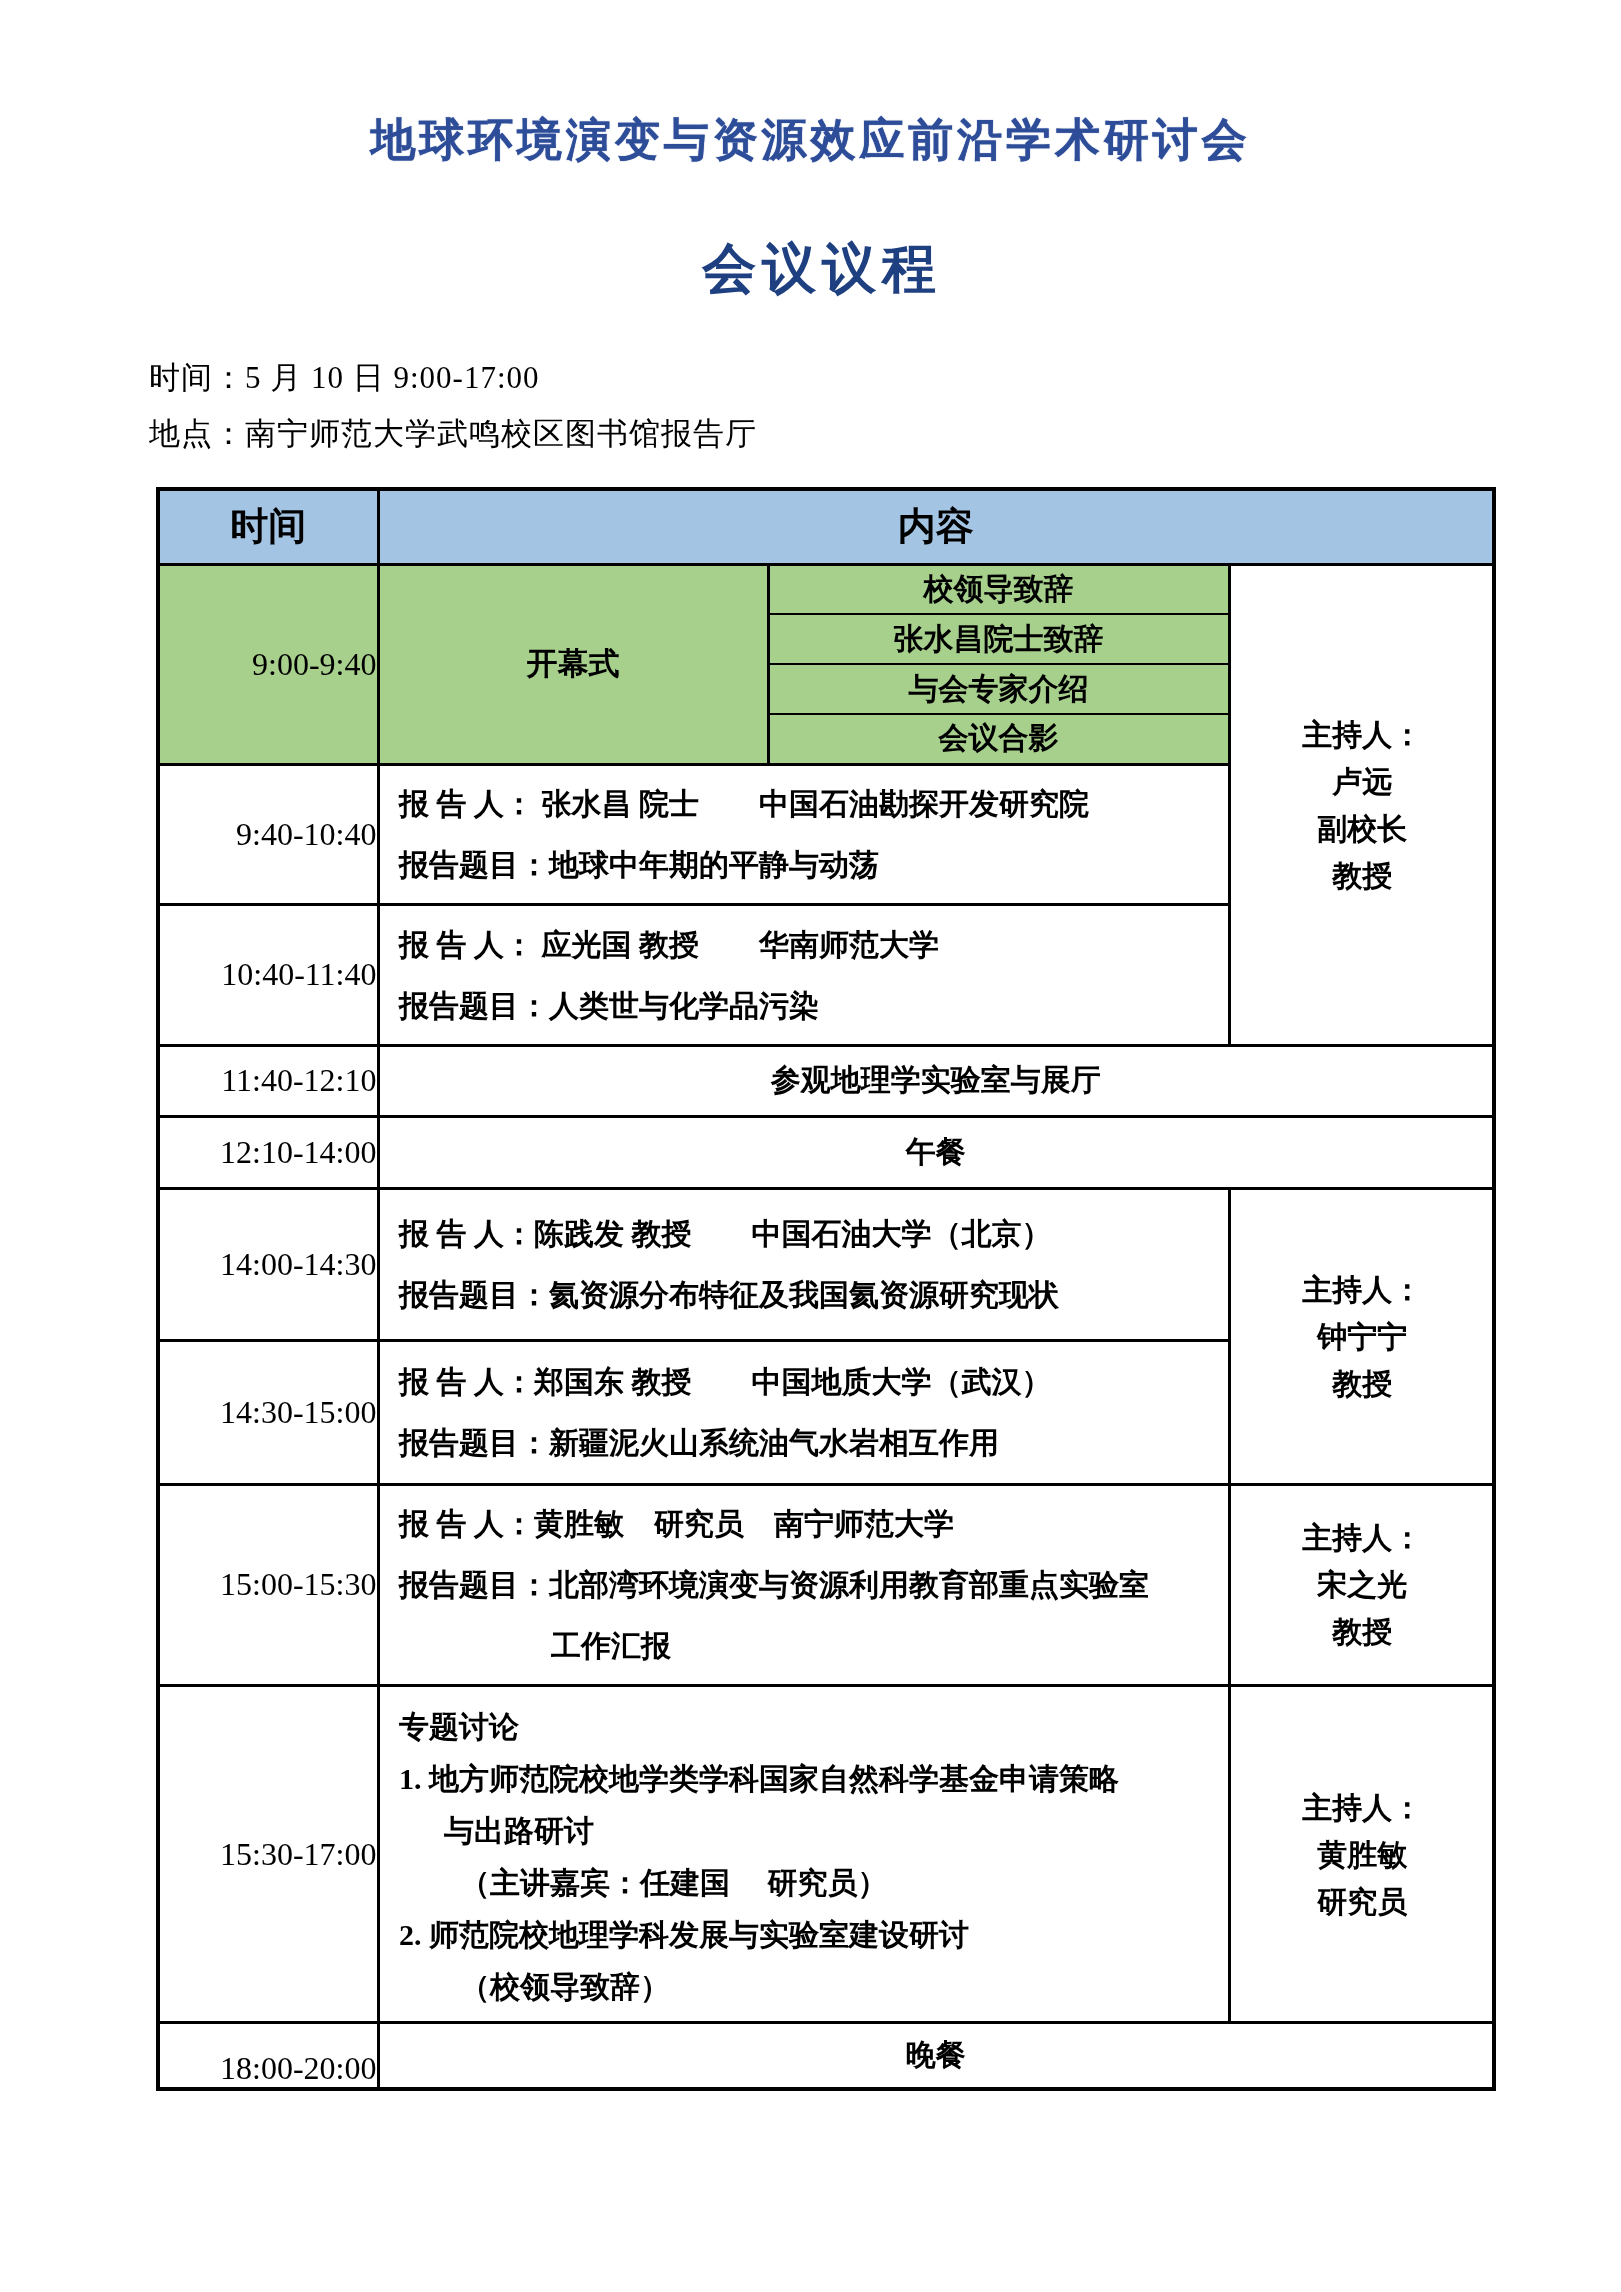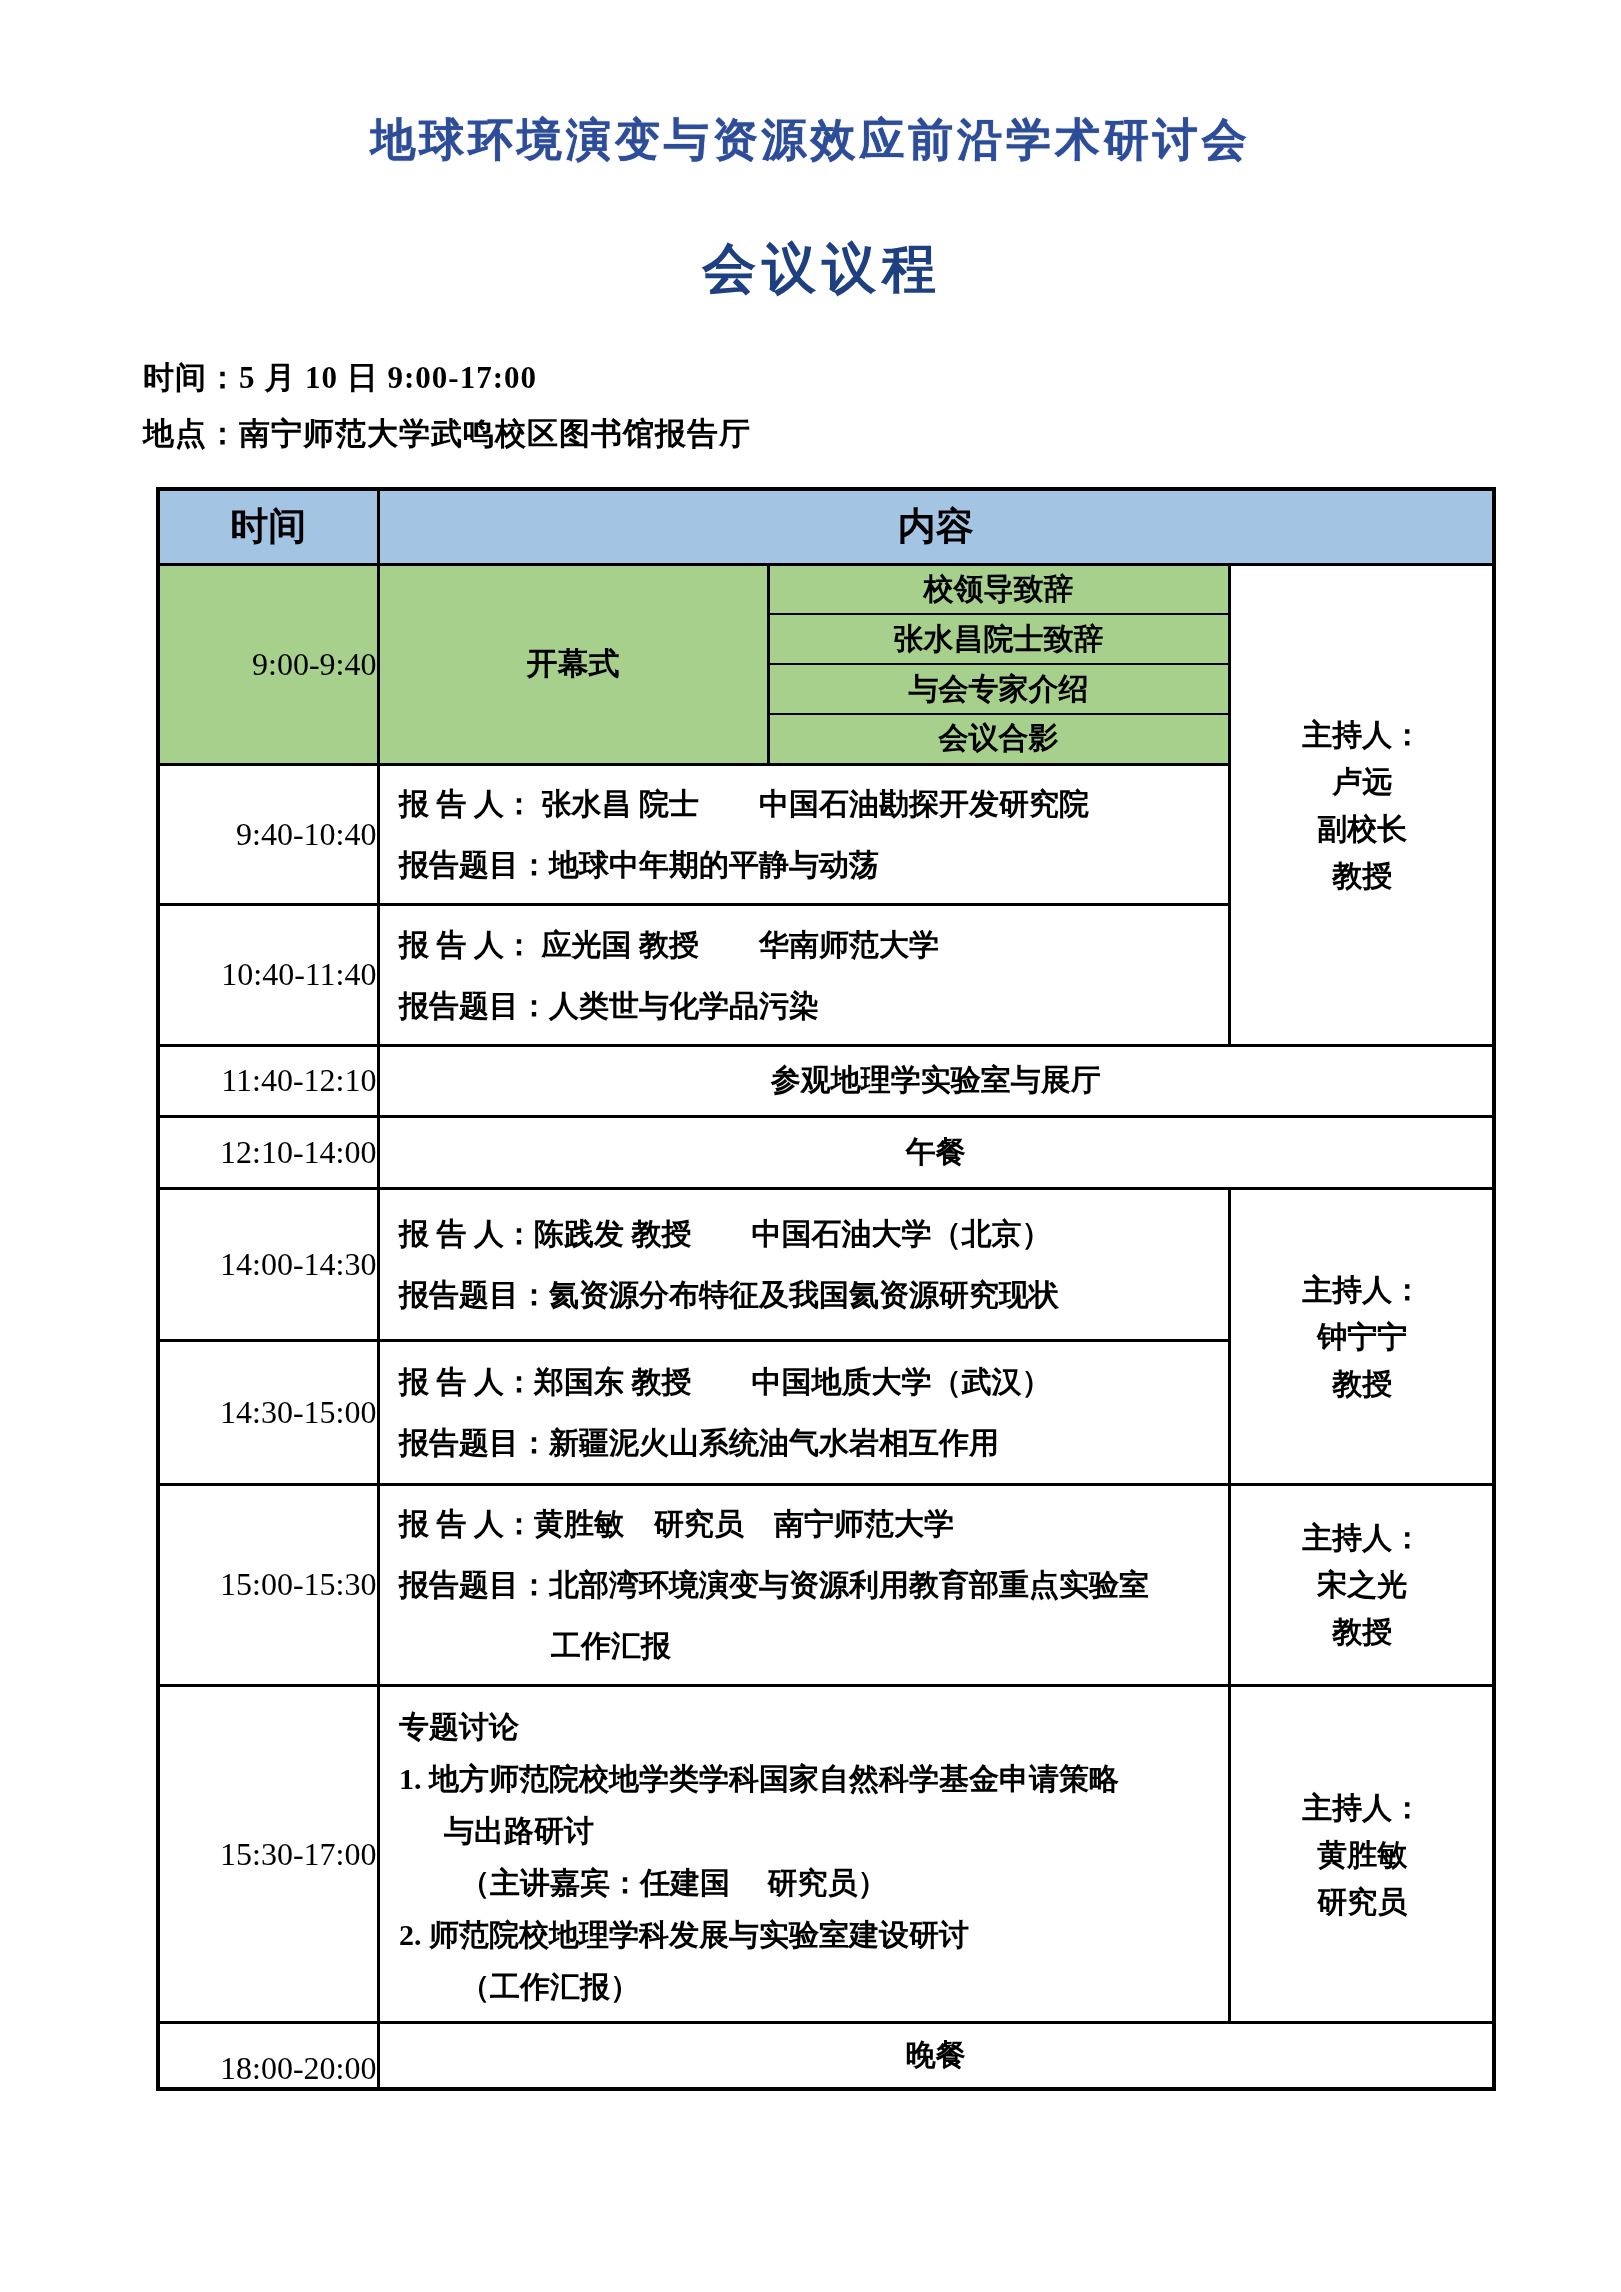--- a/index.html
+++ b/index.html
@@ -29,22 +29,22 @@
   .doc-subtitle{
     position:absolute;top:233px;left:0;width:1621px;
     text-align:center;
     font-size:54px;font-weight:bold;
     letter-spacing:5.9px;
     color:var(--subtitle-color);
     font-family:"Liberation Sans","DejaVu Sans",sans-serif;
     padding-left:23px;
   }
   .meta{
-    position:absolute;left:143px;
-    font-size:31px;font-weight:bold;
+    position:absolute;left:149px;
+    font-size:31px;font-weight:normal;
     letter-spacing:1px;
   }
   .meta-time{top:357px;}
   .meta-location{top:413px;}
 
   .table-wrap{position:absolute;left:156px;top:487px;width:1335px;border-radius:32px;}
   table.agenda{
     border-collapse:collapse;
     table-layout:fixed;
     width:1335px;
@@ -219,21 +219,21 @@
     </tr>
 
     <tr class="rh-disc">
       <td class="time-cell">15:30-17:00</td>
       <td class="disc-cell" colspan="2">
         <div class="disc-line">专题讨论</div>
         <div class="disc-line">1.  地方师范院校地学类学科国家自然科学基金申请策略</div>
         <div class="disc-line indent1">与出路研讨</div>
         <div class="disc-line indent2">（主讲嘉宾：任建国　 研究员）</div>
         <div class="disc-line">2.  师范院校地理学科发展与实验室建设研讨</div>
-        <div class="disc-line indent2">（工作汇报）</div>
+        <div class="disc-line indent2">（校领导致辞）</div>
       </td>
       <td class="mod-cell">
         <div class="mod-label">主持人：</div>
         <div class="mod-line">黄胜敏</div>
         <div class="mod-line">研究员</div>
       </td>
     </tr>
 
     <tr class="rh-dinner">
       <td class="time-cell dinner-time">18:00-20:00</td>

